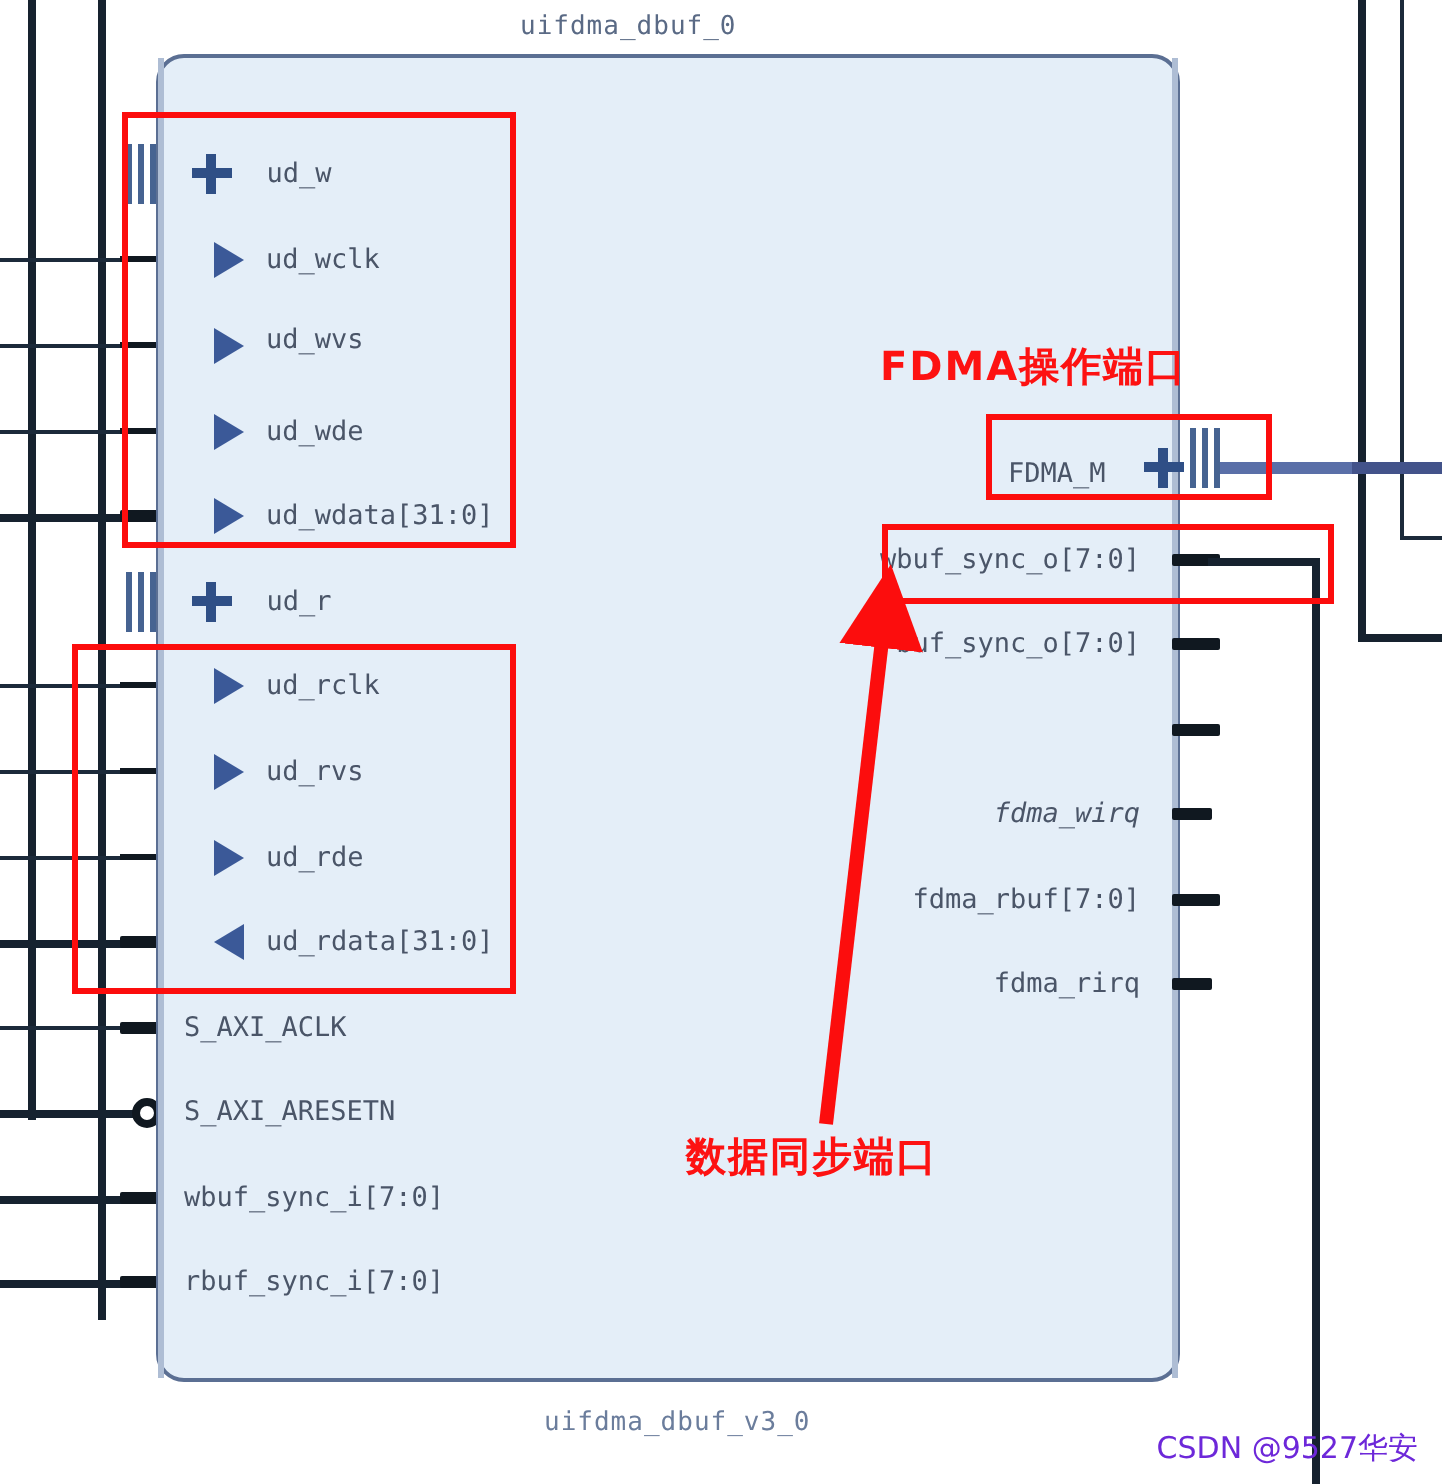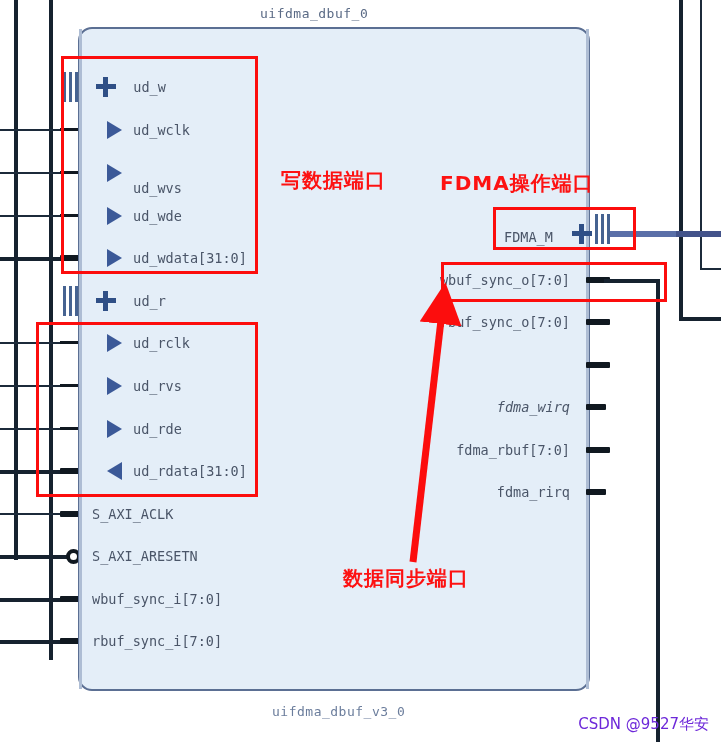--- a/index.html
+++ b/index.html
@@ -201,21 +201,21 @@
   <div class="group-row" style="left:62px; top:72px;">
     <span class="bus-icon"><i></i><i></i><i></i></span>
     <span class="plus"></span>
     <span class="group-label">ud_w</span>
   </div>
 
   <div class="tri tri-r" style="left:107px; top:121px;"></div>
   <div class="port port-left" style="left:133px; top:122px;">ud_wclk</div>
 
   <div class="tri tri-r" style="left:107px; top:164px;"></div>
-  <div class="port port-left" style="left:133px; top:180px;">ud_wvs</div>
+  <div class="port port-left" style="left:133px; top:162px;">ud_wvs</div>
 
   <div class="tri tri-r" style="left:107px; top:207px;"></div>
   <div class="port port-left" style="left:133px; top:208px;">ud_wde</div>
 
   <div class="tri tri-r" style="left:107px; top:249px;"></div>
   <div class="port port-left" style="left:133px; top:250px;">ud_wdata[31:0]</div>
 
   <div class="group-row" style="left:62px; top:286px;">
     <span class="bus-icon"><i></i><i></i><i></i></span>
     <span class="plus"></span>
@@ -279,19 +279,18 @@
 
   <svg class="overlay" viewBox="0 0 721 742">
     <defs>
       <marker id="redhead" markerWidth="6" markerHeight="6" refX="3" refY="3" orient="auto">
         <path d="M0,0 L6,3 L0,6 z" fill="#fc0d0d"></path>
       </marker>
     </defs>
     <line x1="413" y1="562" x2="443" y2="303" stroke="#fc0d0d" stroke-width="7" marker-end="url(#redhead)"></line>
   </svg>
 
-  <div class="cn-label" style="left:281px; top:167px;">写数据端口</div>
   <div class="cn-label" style="left:440px; top:170px;">FDMA操作端口</div>
   <div class="cn-label" style="left:343px; top:565px;text-align:center;">数据同步端口</div>
 
   <div class="watermark">CSDN @9527华安</div>
 
 </div>
 
 </body></html>

